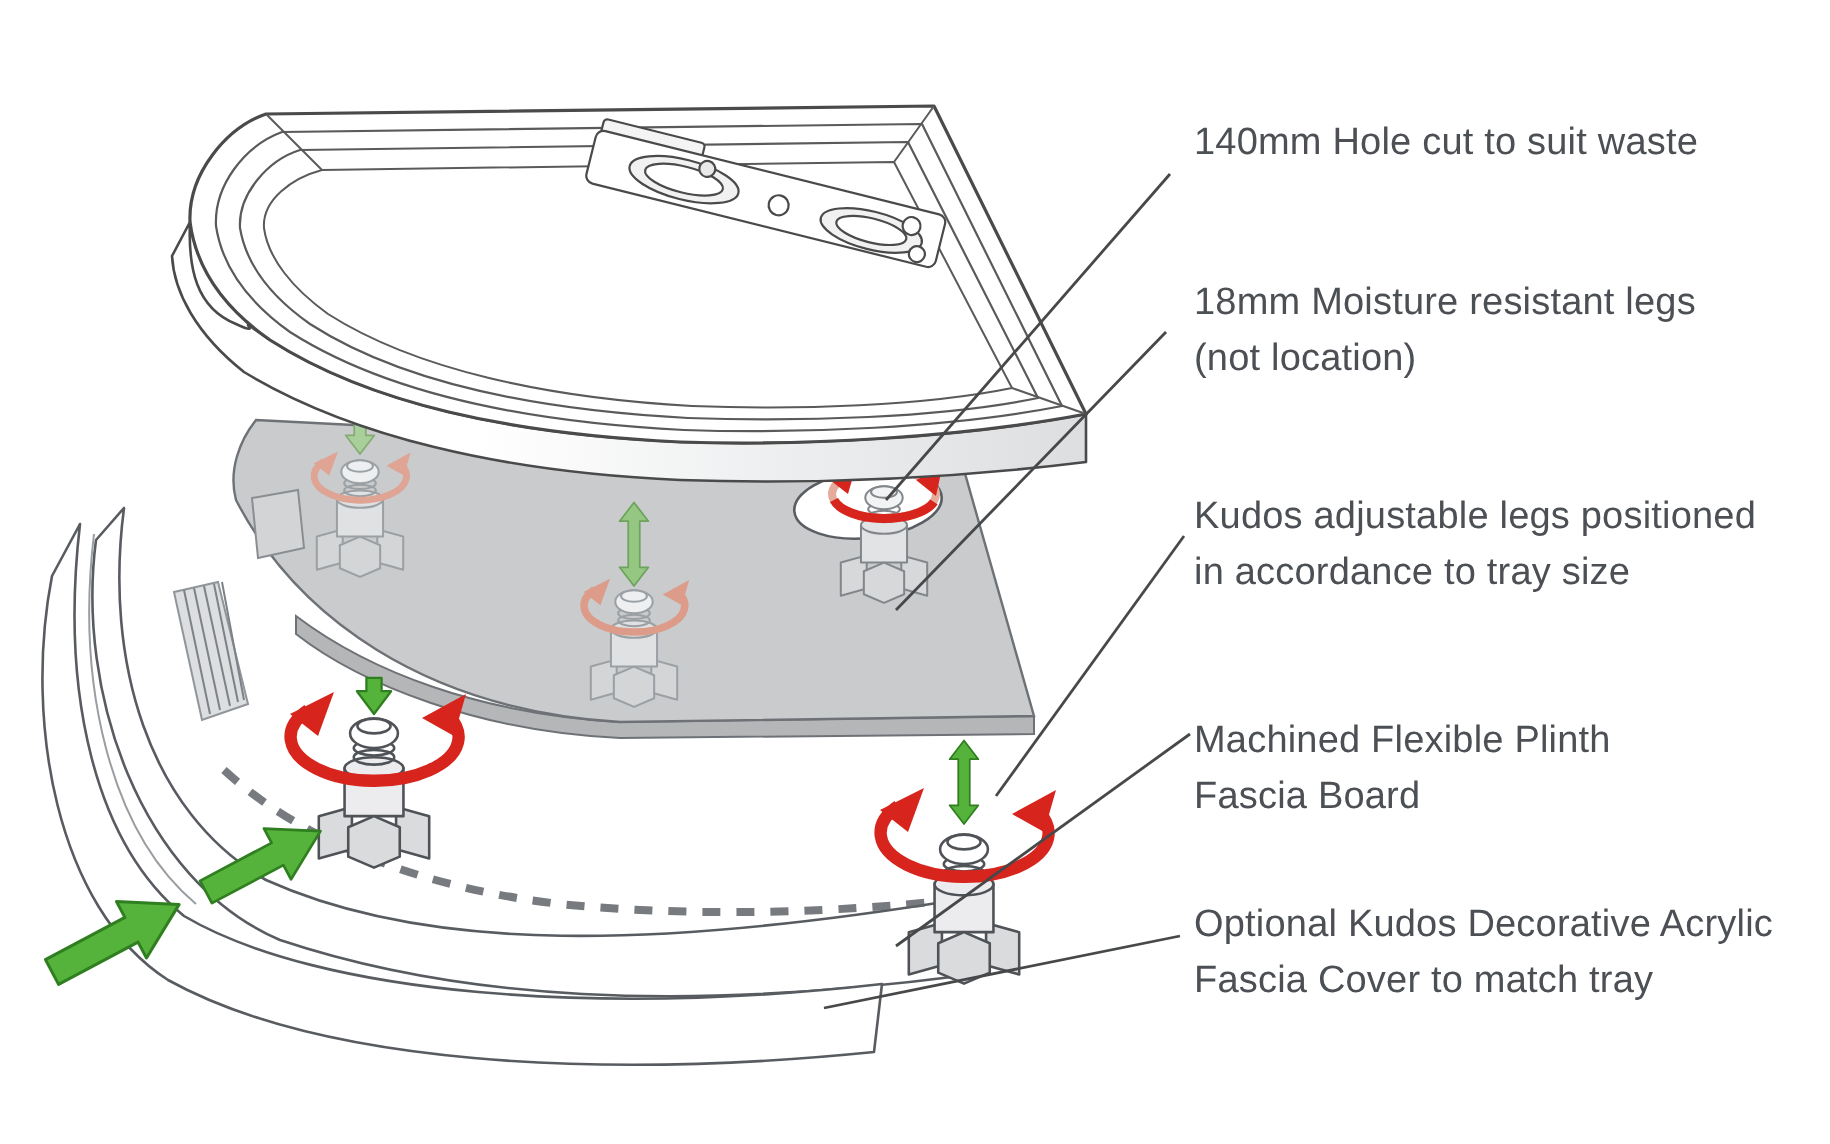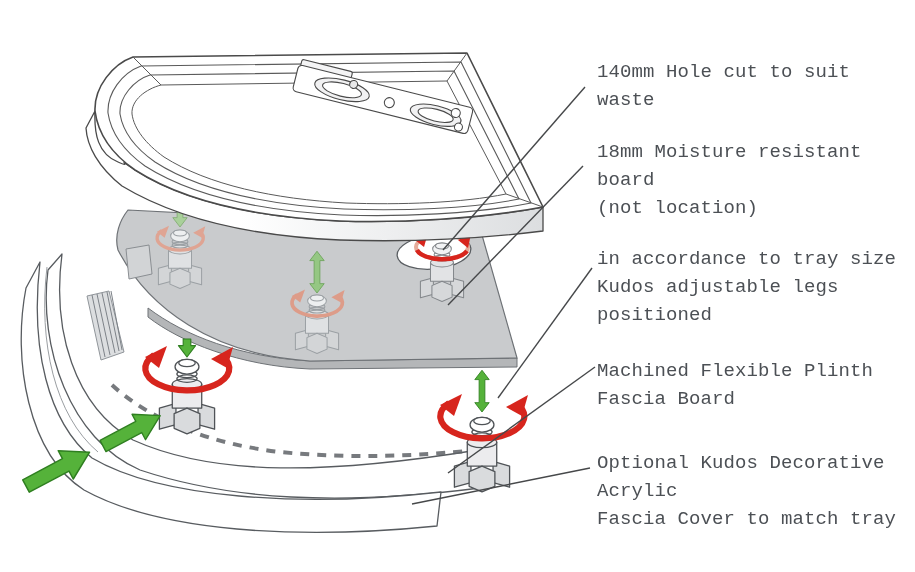--- a/index.html
+++ b/index.html
@@ -1,17 +1,17 @@
 <!DOCTYPE html>
 <html><head>
 <meta charset="utf-8">
 <style>
   html,body{margin:0;padding:0;background:#ffffff;}
   .stage{position:relative;width:915px;height:572px;background:#fff;overflow:hidden;
-         font-family:Liberation Mono, monospace;}
+         font-family:Liberation Sans, sans-serif;}
   .stage svg{position:absolute;left:0;top:0;}
   .anno{position:absolute;left:597px;width:318px;font-size:19px;line-height:28px;
         color:#4c5055;letter-spacing:.1px;}
   .anno span{display:block;}
 </style>
 </head>
 <body>
 
 <div class="stage">
 
@@ -143,26 +143,26 @@
     <line x1="592" y1="268" x2="498" y2="398"></line>
     <line x1="595" y1="367" x2="448" y2="473"></line>
     <line x1="590" y1="468" x2="412" y2="504"></line>
   </g>
 </svg>
 
 <div class="anno" style="top:58px">
   <span>140mm Hole cut to suit waste</span>
 </div>
 <div class="anno" style="top:138px">
-  <span>18mm Moisture resistant board</span>
+  <span>18mm Moisture resistant legs</span>
   <span>(not location)</span>
 </div>
 <div class="anno" style="top:245px">
+  <span>Kudos adjustable legs positioned</span>
   <span>in accordance to tray size</span>
-  <span>Kudos adjustable legs positioned</span>
 </div>
 <div class="anno" style="top:357px">
   <span>Machined Flexible Plinth</span>
   <span>Fascia Board</span>
 </div>
 <div class="anno" style="top:449px">
   <span>Optional Kudos Decorative Acrylic</span>
   <span>Fascia Cover to match tray</span>
 </div>
 

